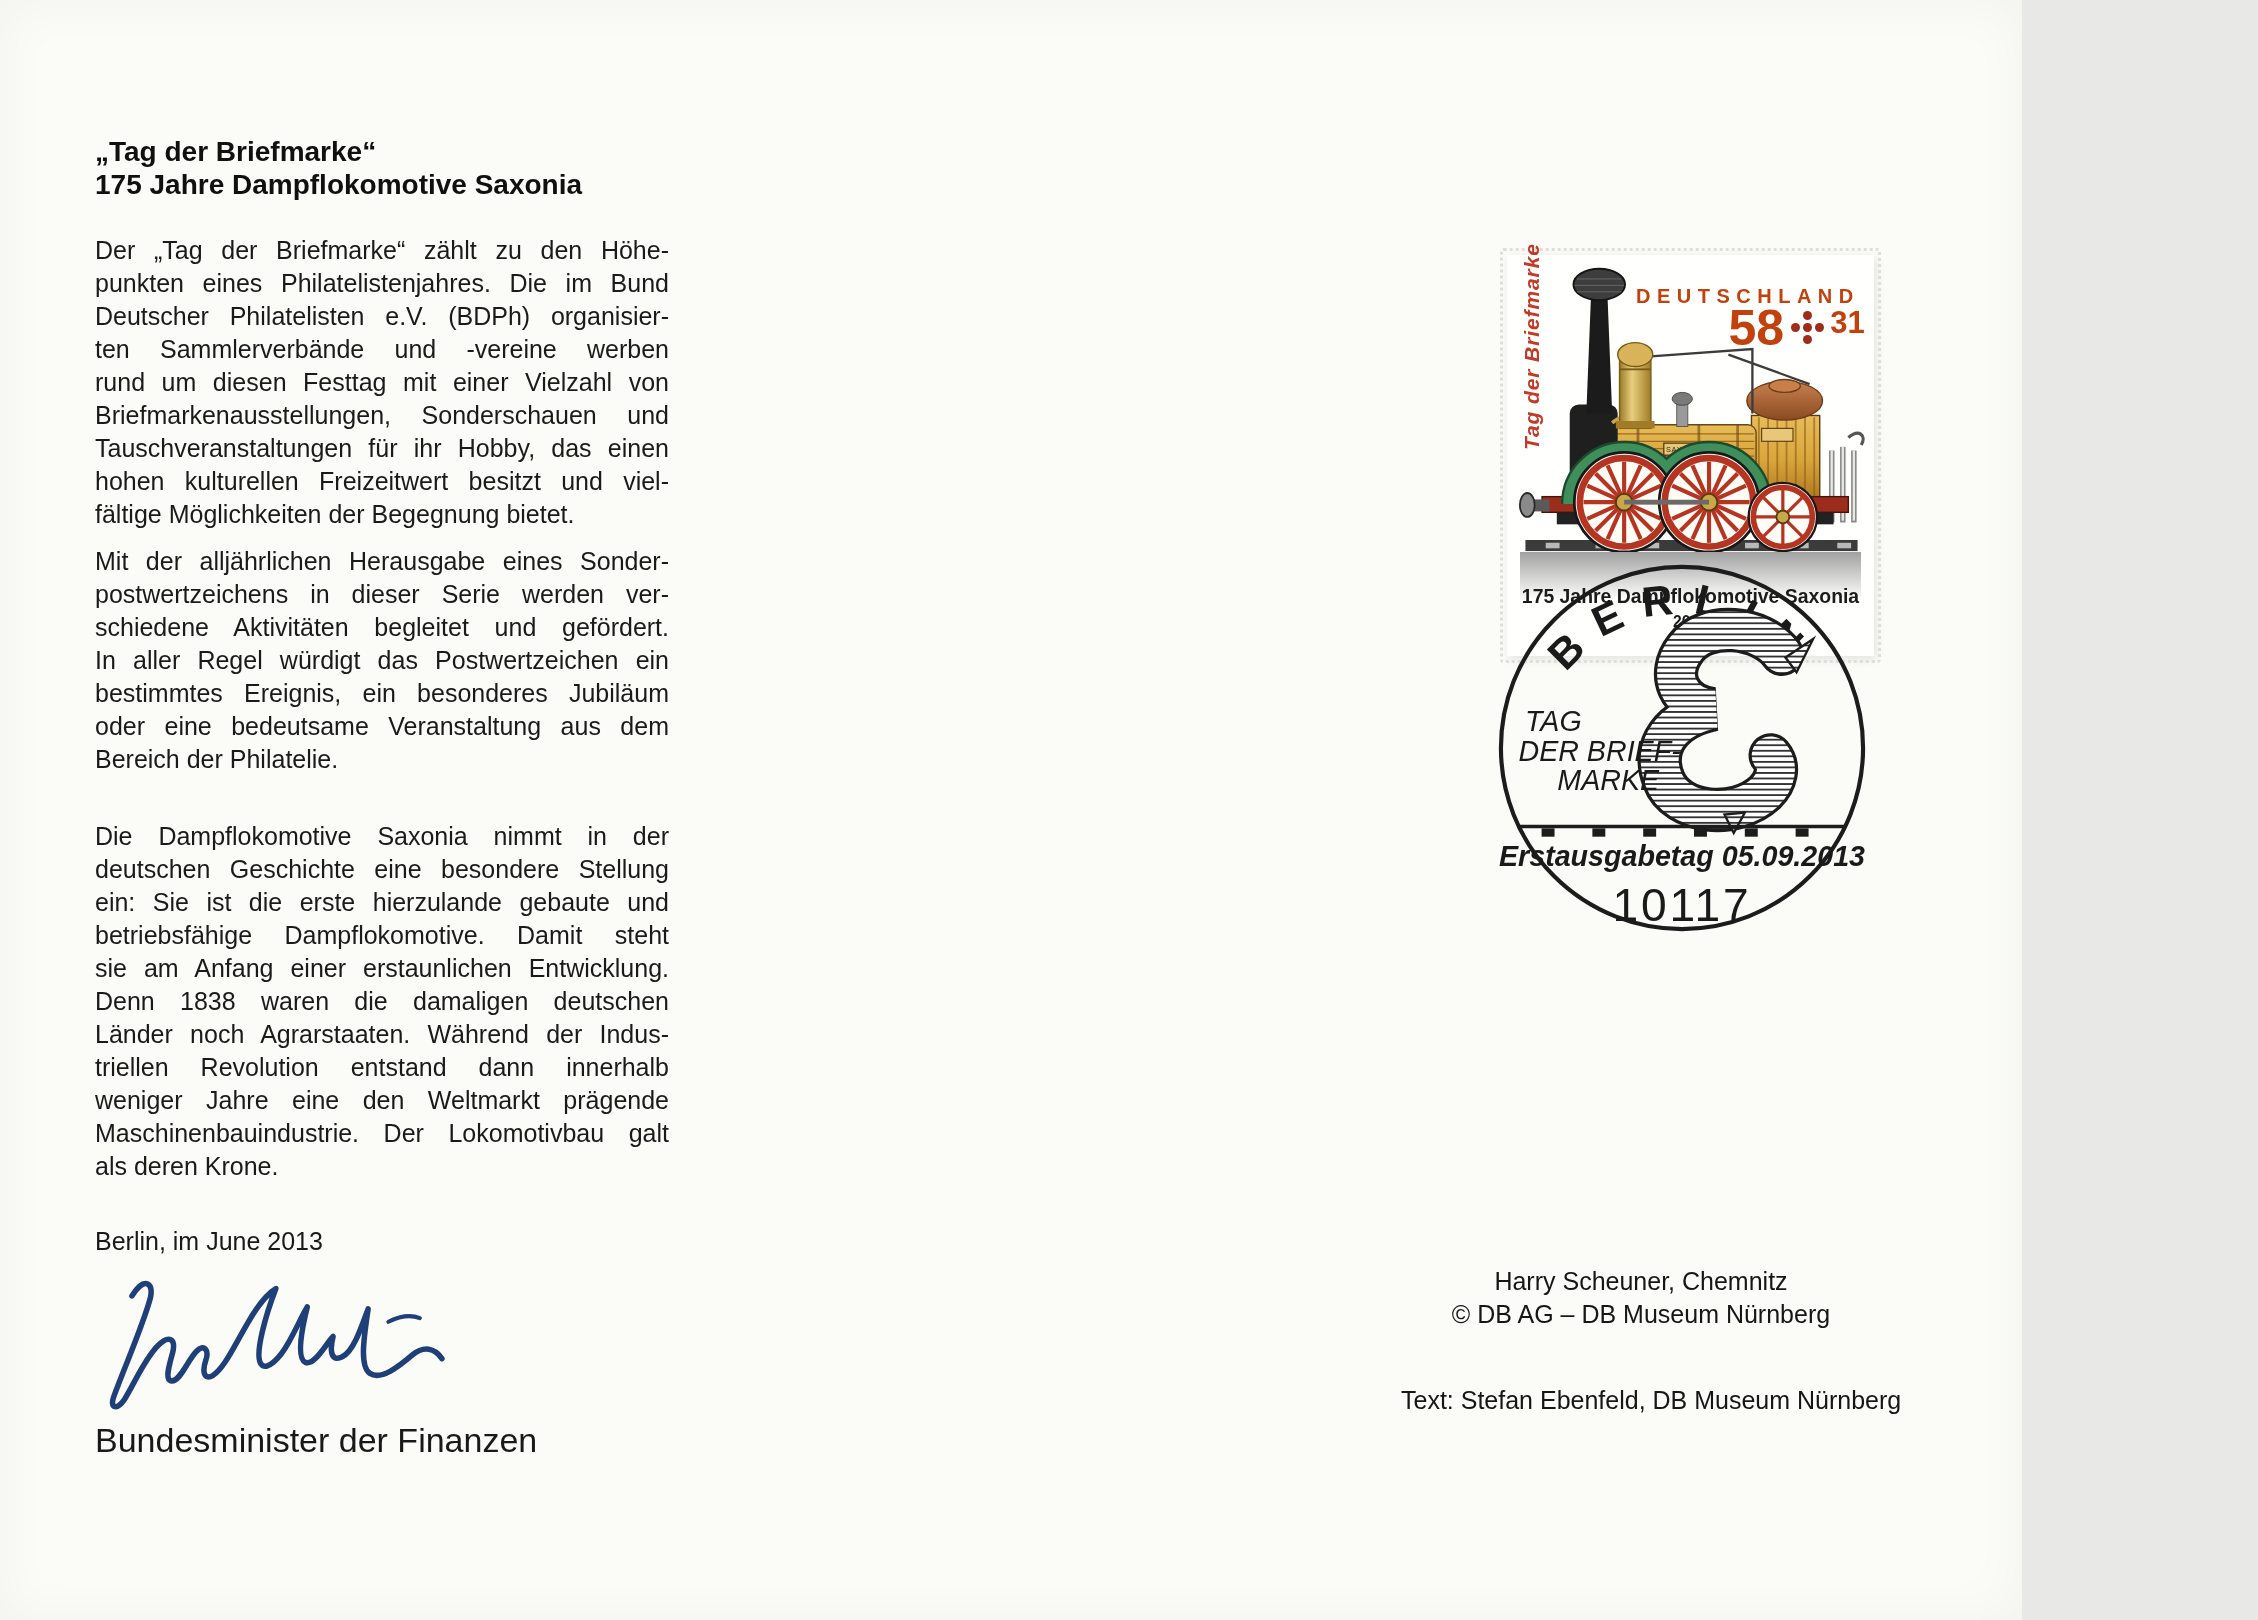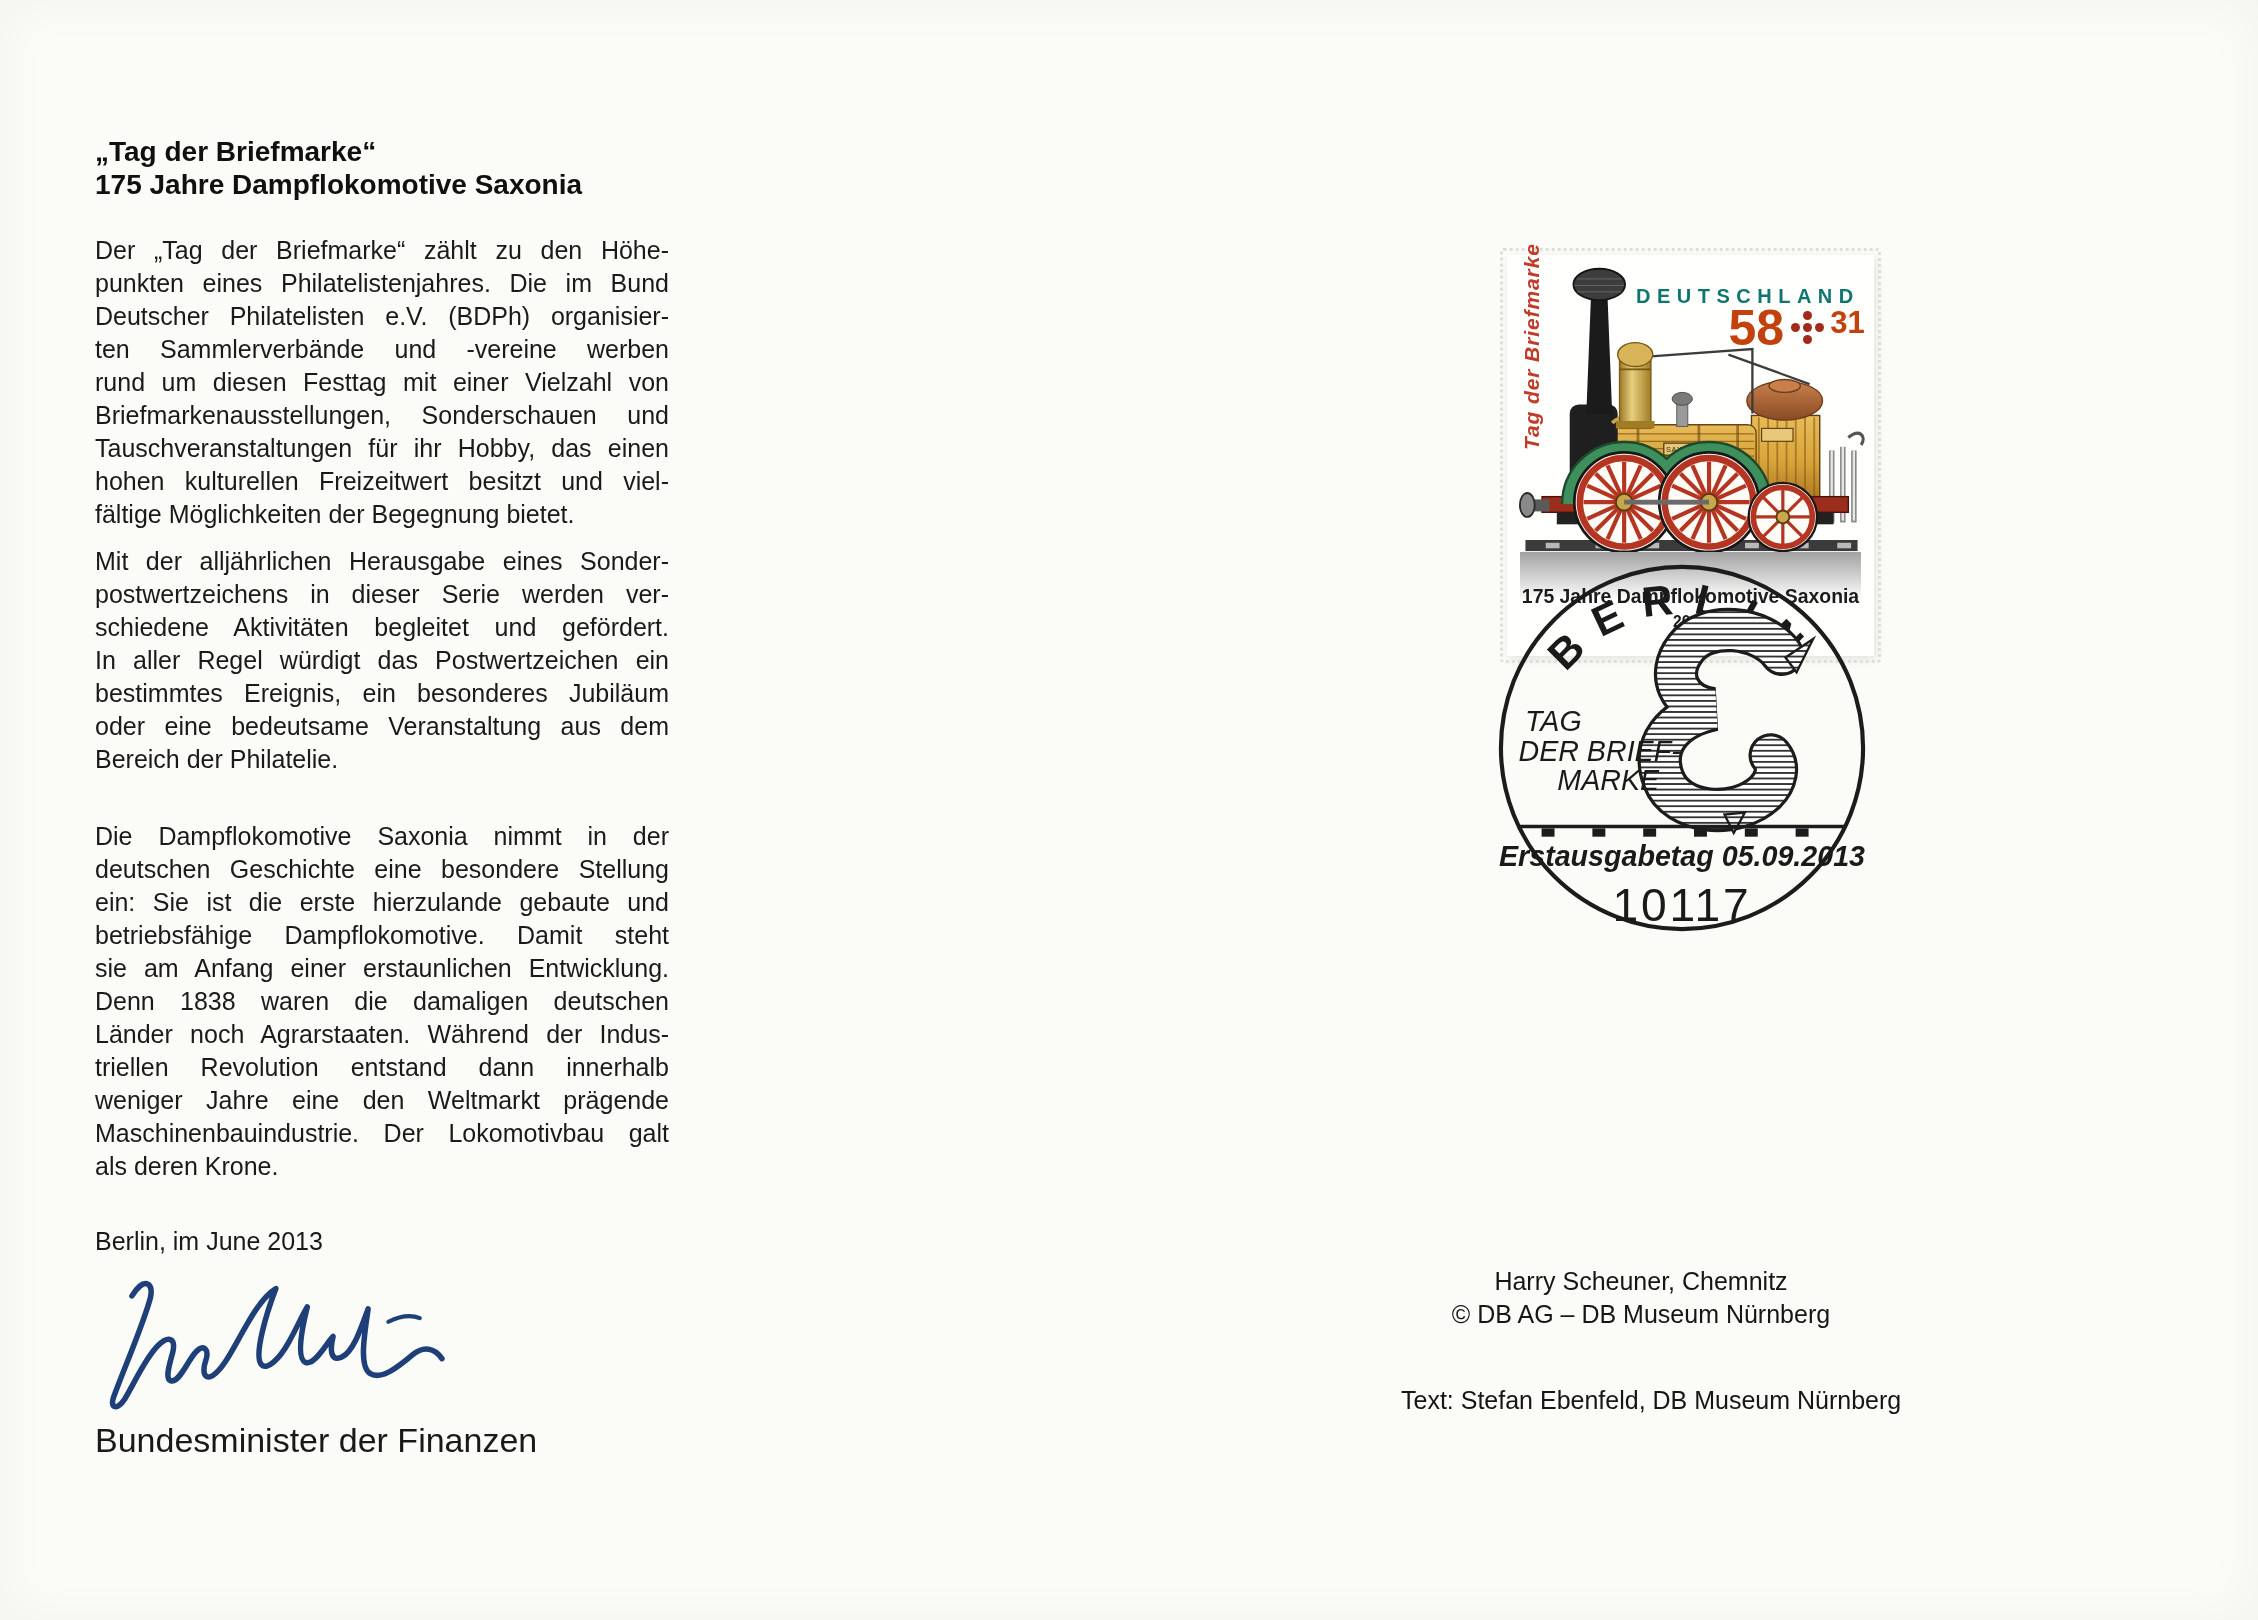--- a/index.html
+++ b/index.html
@@ -1,17 +1,17 @@
 <!DOCTYPE html>
 <html style="font-size:14.8px"><head>
 <meta charset="utf-8">
 <style>
   html,body{margin:0;padding:0;background:#e8e8e6;}
   .page{
-    position:relative; width:2258px; height:1621px; overflow:hidden;
+    position:relative; width:2022px; height:1621px; overflow:hidden;
     background:#fbfbf8;
     font-family:"Liberation Sans", sans-serif;
     color:#191919;
     box-shadow:inset 0 0 55px rgba(0,0,0,0.04);
   }
   
   .left-col{position:absolute; left:95px; top:0; width:574px; height:1621px;}
   .doc-title{position:absolute; top:135px; left:0; margin:0; font-size:28px; line-height:33px; font-weight:bold; color:#101010; white-space:nowrap;}
   .jpara{position:absolute; left:0; width:574px; font-size:25px; line-height:33px; color:#1a1a1a;}
   .jpara > div{text-align:justify; text-align-last:justify; white-space:nowrap;}
@@ -20,21 +20,21 @@
   .dateline{position:absolute; top:1227px; left:0; font-size:25px;}
   .signature-svg{position:absolute; left:-11px; top:1270px;}
   .minister{position:absolute; top:1421px; left:0; font-size:34px;}
   
   .stamp{position:absolute; left:1507px; top:255px; width:367px; height:401px; background:#fffffe; z-index:2;
          box-shadow:1.8px 2.8px 9.2px rgba(0,0,0,0.10);}
   .stamp::before{content:''; position:absolute; inset:-7.4px; border:3.7px dotted #dededa; border-radius:3.7px; pointer-events:none;}
   .side-label{position:absolute; left:13px; top:20px; height:175px; writing-mode:vertical-rl; transform:rotate(180deg);
               font-size:21px; font-style:italic; font-weight:600; color:#c23a28; letter-spacing:0.9px; white-space:nowrap;}
   .country{position:absolute; top:29.5px; left:129px; width:222px; text-align:center;
-           font-size:20px; font-weight:600; letter-spacing:6.5px; color:#0f766e; white-space:nowrap;}
+           font-size:20px; font-weight:600; letter-spacing:6.5px; color:#c2410c; white-space:nowrap;}
   .denom{position:absolute; top:48px; right:9.2px; display:flex; align-items:flex-start; gap:6.5px; color:#c2410c;}
   .v58{font-size:50px; line-height:1; font-weight:600;}
   .plus-dots{display:grid; grid-template-columns:repeat(3,9.2px); grid-template-rows:repeat(3,9.2px); gap:2.8px; margin-top:8.3px;}
   .plus-dots i{border-radius:50%;}
   .plus-dots i.d{background:#9f2b1c;}
   .v27{font-size:31px; line-height:1; font-weight:600; margin-top:3.7px;}
   .loco-svg{position:absolute; left:9.2px; top:11px;}
   .stamp-shadow{position:absolute; left:13px; right:13px; top:297px; height:48px;
                 background:linear-gradient(to bottom, rgba(130,130,130,0.75), rgba(130,130,130,0));}
   .stamp-cap1{position:absolute; top:330px; left:0; width:100%; text-align:center; font-size:19.4px; font-weight:600; color:#1b1b1b; white-space:nowrap;}

